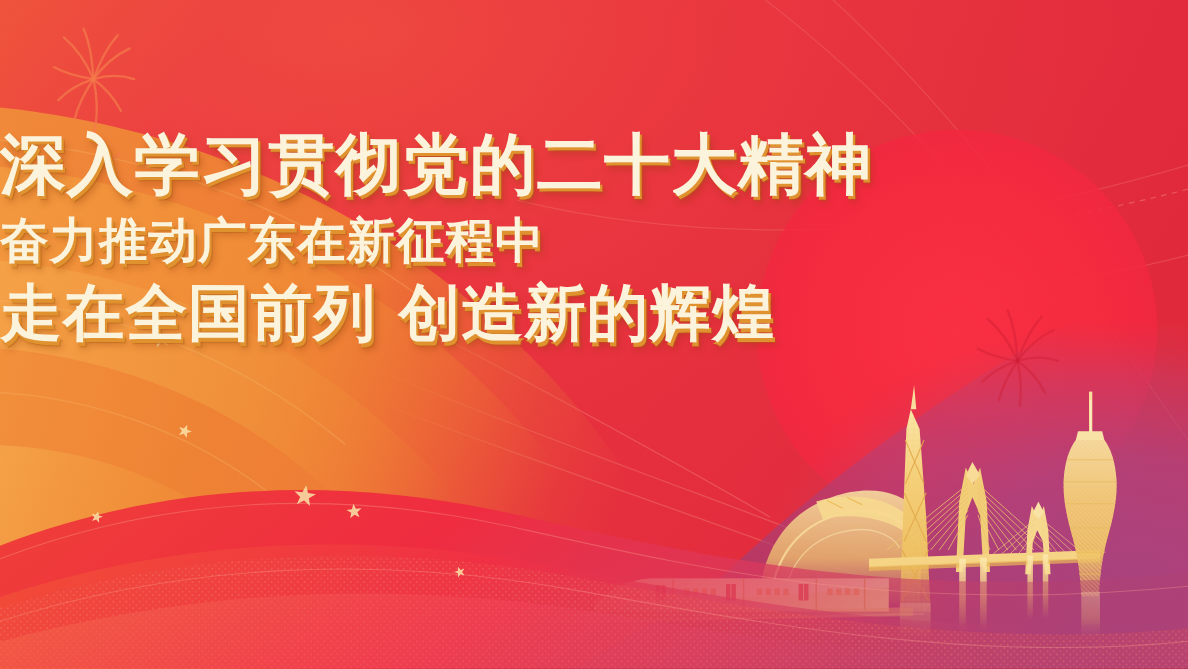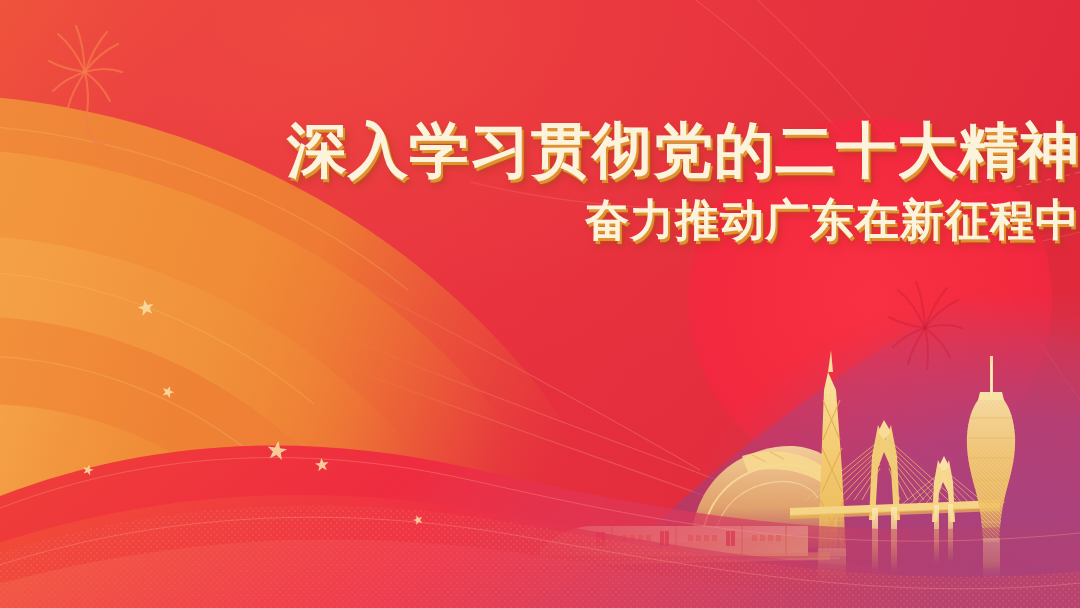--- a/index.html
+++ b/index.html
@@ -23,21 +23,21 @@
     height: 100%;
   }
   .layer svg { display: block; width: 100%; height: 100%; }
 
   
   #headline {
     position: absolute;
     left: 0;
     top: 120px;
     width: 1080px;
-    text-align: right;
+    text-align: left;
     z-index: 40;
     pointer-events: none;
   }
   .hl-line {
     display: block;
     color: #fbf3dc;
     font-family: "DejaVu Sans", "Liberation Sans", sans-serif;
     font-weight: 700;
     letter-spacing: 1px;
     line-height: 1.0;
@@ -419,15 +419,16 @@
         <use href="#starShape" transform="translate(322,465) scale(0.70) rotate(-6)"></use>
         <use href="#starShape" transform="translate(88,470) scale(0.55) rotate(14)"></use>
         <use href="#starShape" transform="translate(418,520) scale(0.50) rotate(-18)"></use>
       </g>
     </svg>
   </div>
 
   <div id="headline">
     <span class="hl-line hl-1">深入学习贯彻党的二十大精神</span>
     <span class="hl-line hl-2">奋力推动广东在新征程中</span>
+    <span class="hl-line hl-3">走在全国前列 创造新的辉煌</span>
   </div>
 
 </div>
 
 </body></html>

